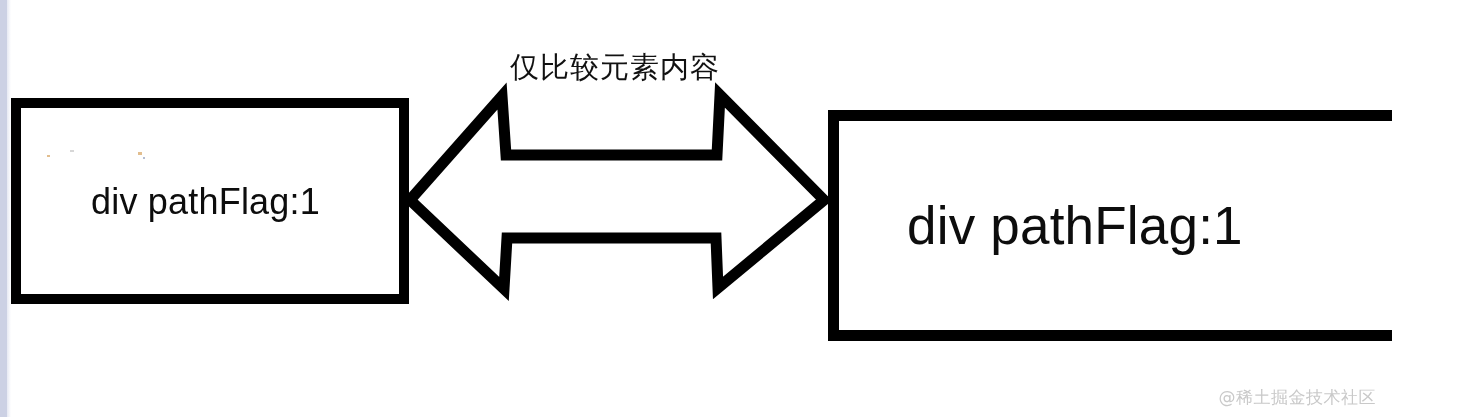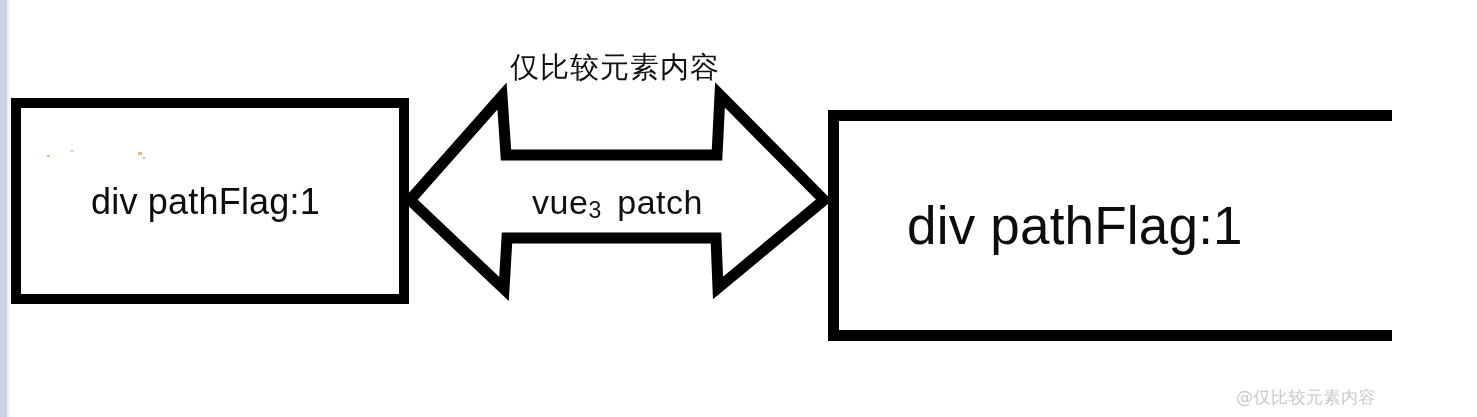--- a/index.html
+++ b/index.html
@@ -197,23 +197,20 @@
           L 320 10
           L 424 115
           L 318 203
           L 316 153
           L 107 153
           L 104 204
           Z" fill="#ffffff" stroke="#000000" stroke-width="11" stroke-linejoin="miter" stroke-linecap="square"></path>
     </svg>
   </div>
 
-  <div id="arrow-caption">
-    <span class="caption-text"><span>vue</span><span class="sub">3</span><span class="caption-gap"></span><span>patch</span></span>
-  </div>
 
   <div class="node-box" id="box-right">
     <span class="node-label">div pathFlag:1</span>
   </div>
 
-  <div id="watermark">@仅比较元素内容</div>
+  <div id="watermark">@稀土掘金技术社区</div>
 
 </div>
 
 </body></html>

